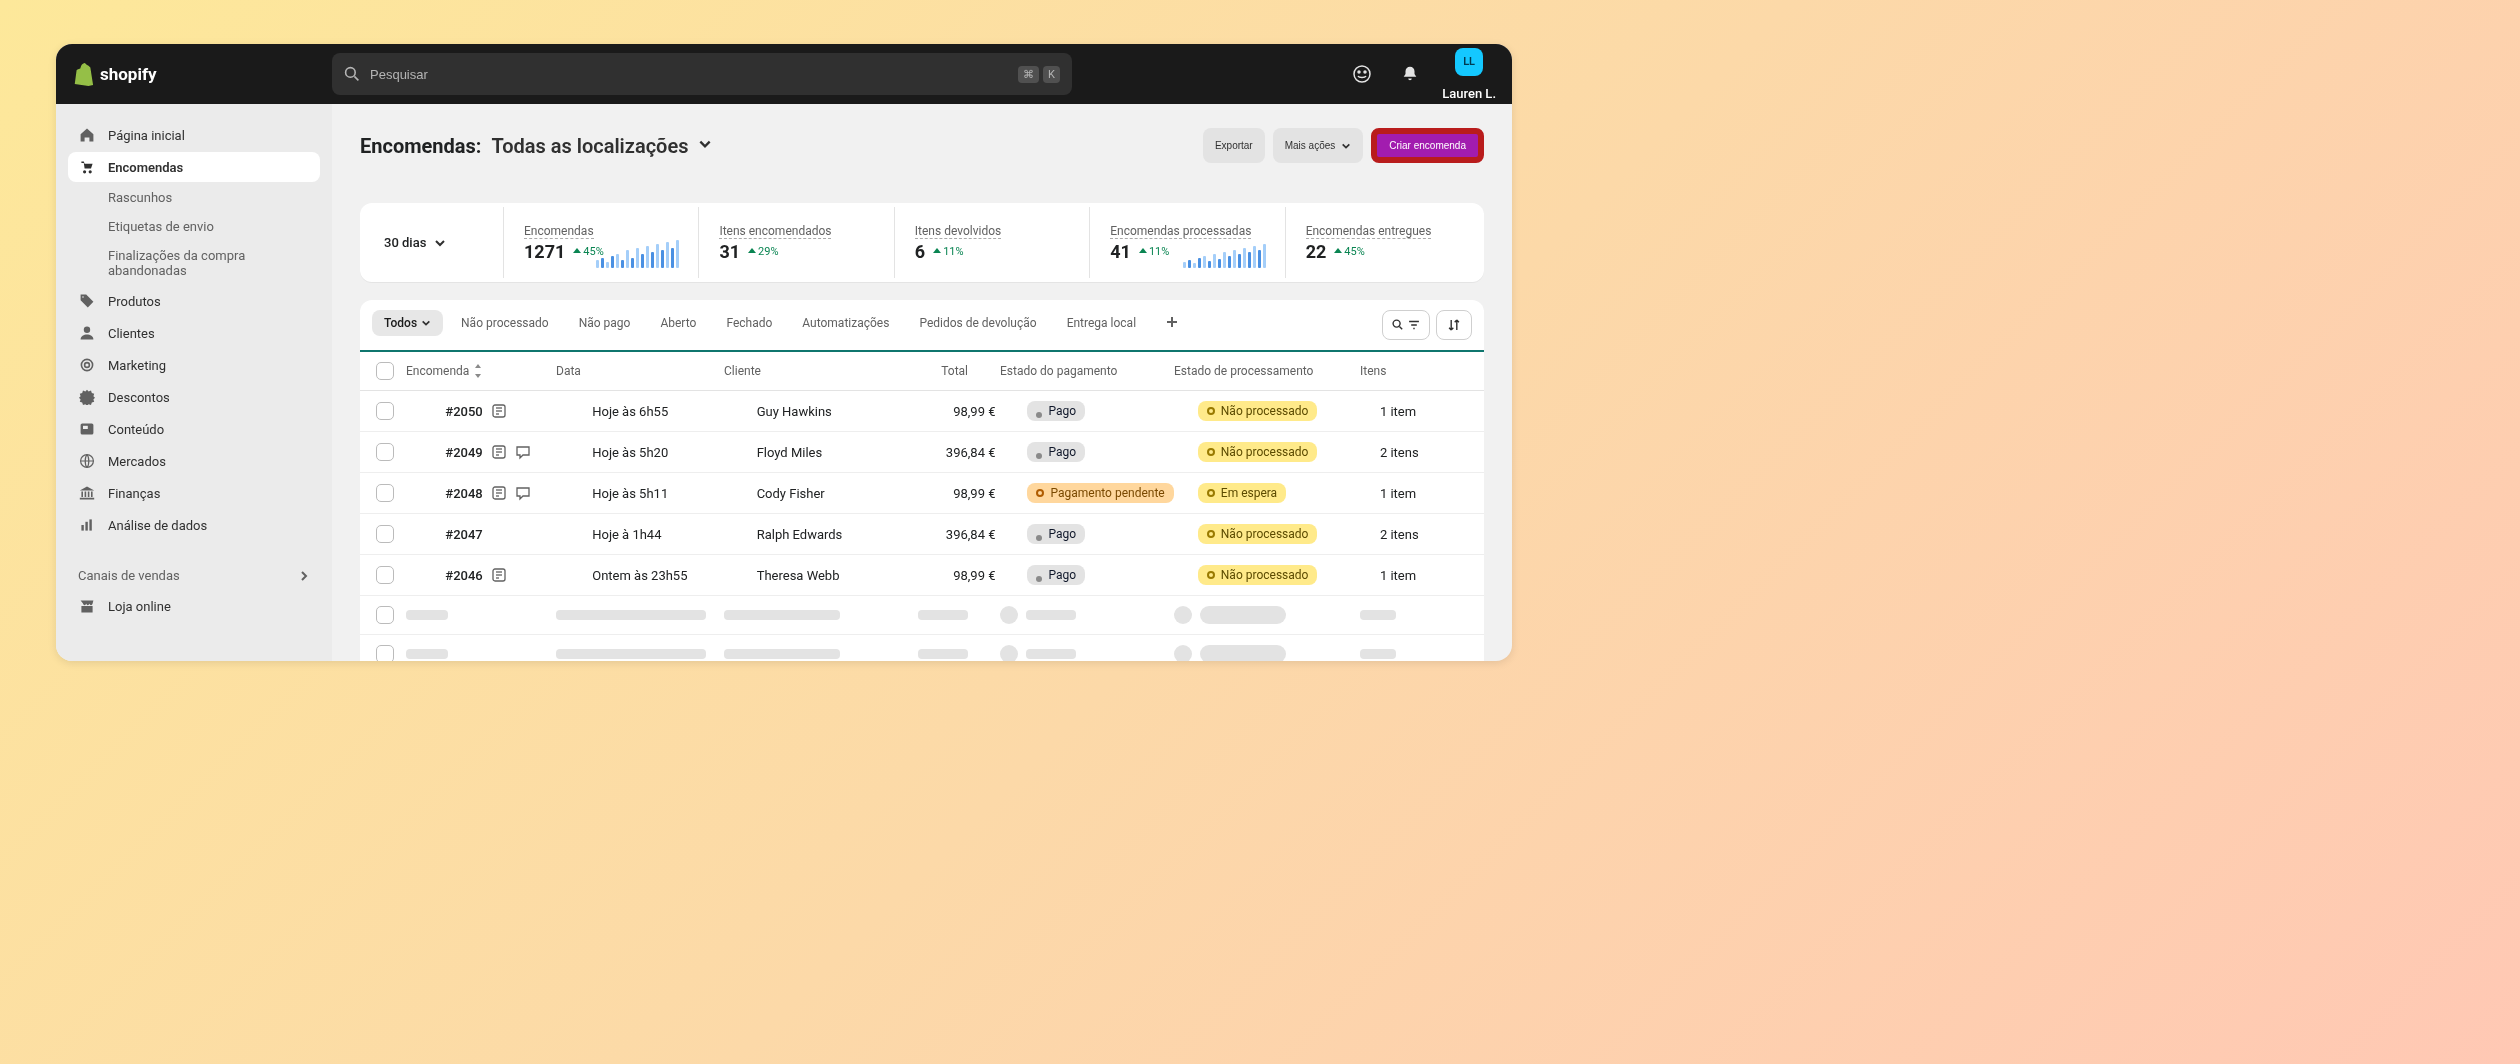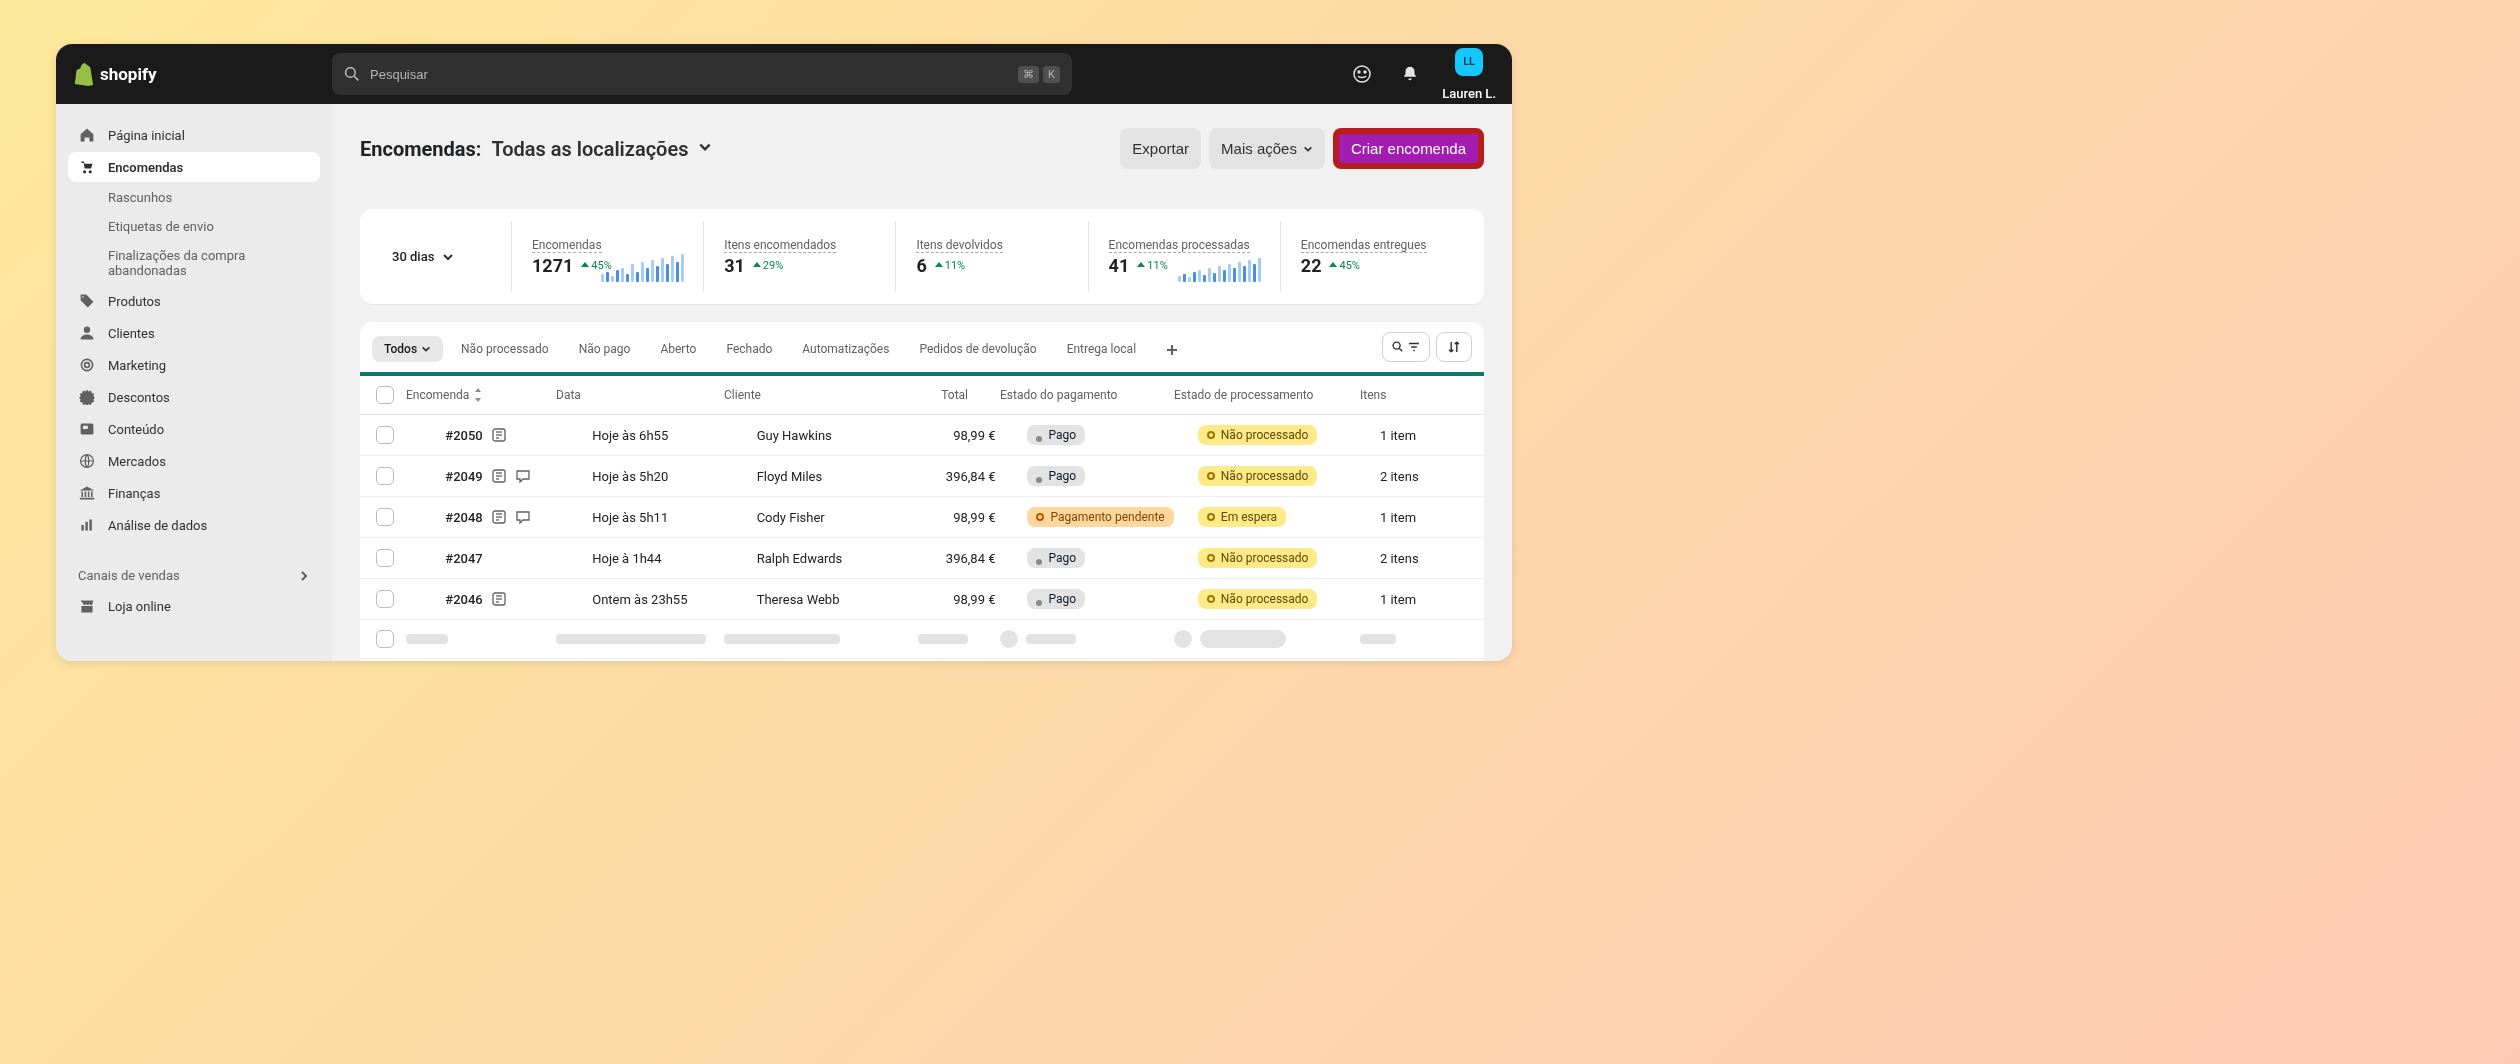--- a/index.html
+++ b/index.html
@@ -166,36 +166,36 @@
       justify-content: space-between;
       margin-bottom: 18px;
     }
     .page-title-group { display: flex; align-items: center; gap: 10px; }
     .page-title { font-size: 20px; font-weight: 700; }
     .page-sub { font-size: 20px; font-weight: 600; color: #303030; }
     .header-actions { display: flex; gap: 8px; }
     .btn {
       padding: 6px 12px;
       border-radius: 8px;
-      font-size: 15px;
+      font-size: 10px;
       font-weight: 500;
       cursor: pointer;
       border: none;
       display: flex;
       align-items: center;
       gap: 6px;
     }
     .btn-secondary { background: #e3e3e3; color: #303030; }
     .btn-primary { background: #a21caf; color: #fff; border: 6px solid #b91c1c; }
 
     .metrics-bar {
       display: flex;
       background: #fff;
       border-radius: 12px;
-      padding: 12px;
+      padding: 4px;
       margin-bottom: 18px;
       box-shadow: 0 1px 0 rgba(0,0,0,0.05);
       margin-top: 40px;
     }
     .metric {
       padding: 16px 20px;
       border-right: 1px solid #e3e3e3;
       flex: 1;
       position: relative;
     }
@@ -226,24 +226,24 @@
     .spark-bar { width: 3px; background: #a4cef9; border-radius: 1px; }
     .spark-bar.alt { background: #4a90e2; }
 
     .table-card {
       background: #fff;
       border-radius: 12px;
       box-shadow: 0 1px 0 rgba(0,0,0,0.05);
     }
     .tabs {
       display: flex;
-      align-items: flex-end;
+      align-items: flex-start;
       padding: 10px 12px;
       gap: 6px;
-      border-bottom: 4px solid #0f766e;
+      border-bottom: 2px solid #0f766e;
     }
     .tab {
       padding: 6px 12px;
       border-radius: 8px;
       font-size: 12px;
       cursor: pointer;
       display: flex;
       align-items: center;
       gap: 4px;
       color: #616161;

